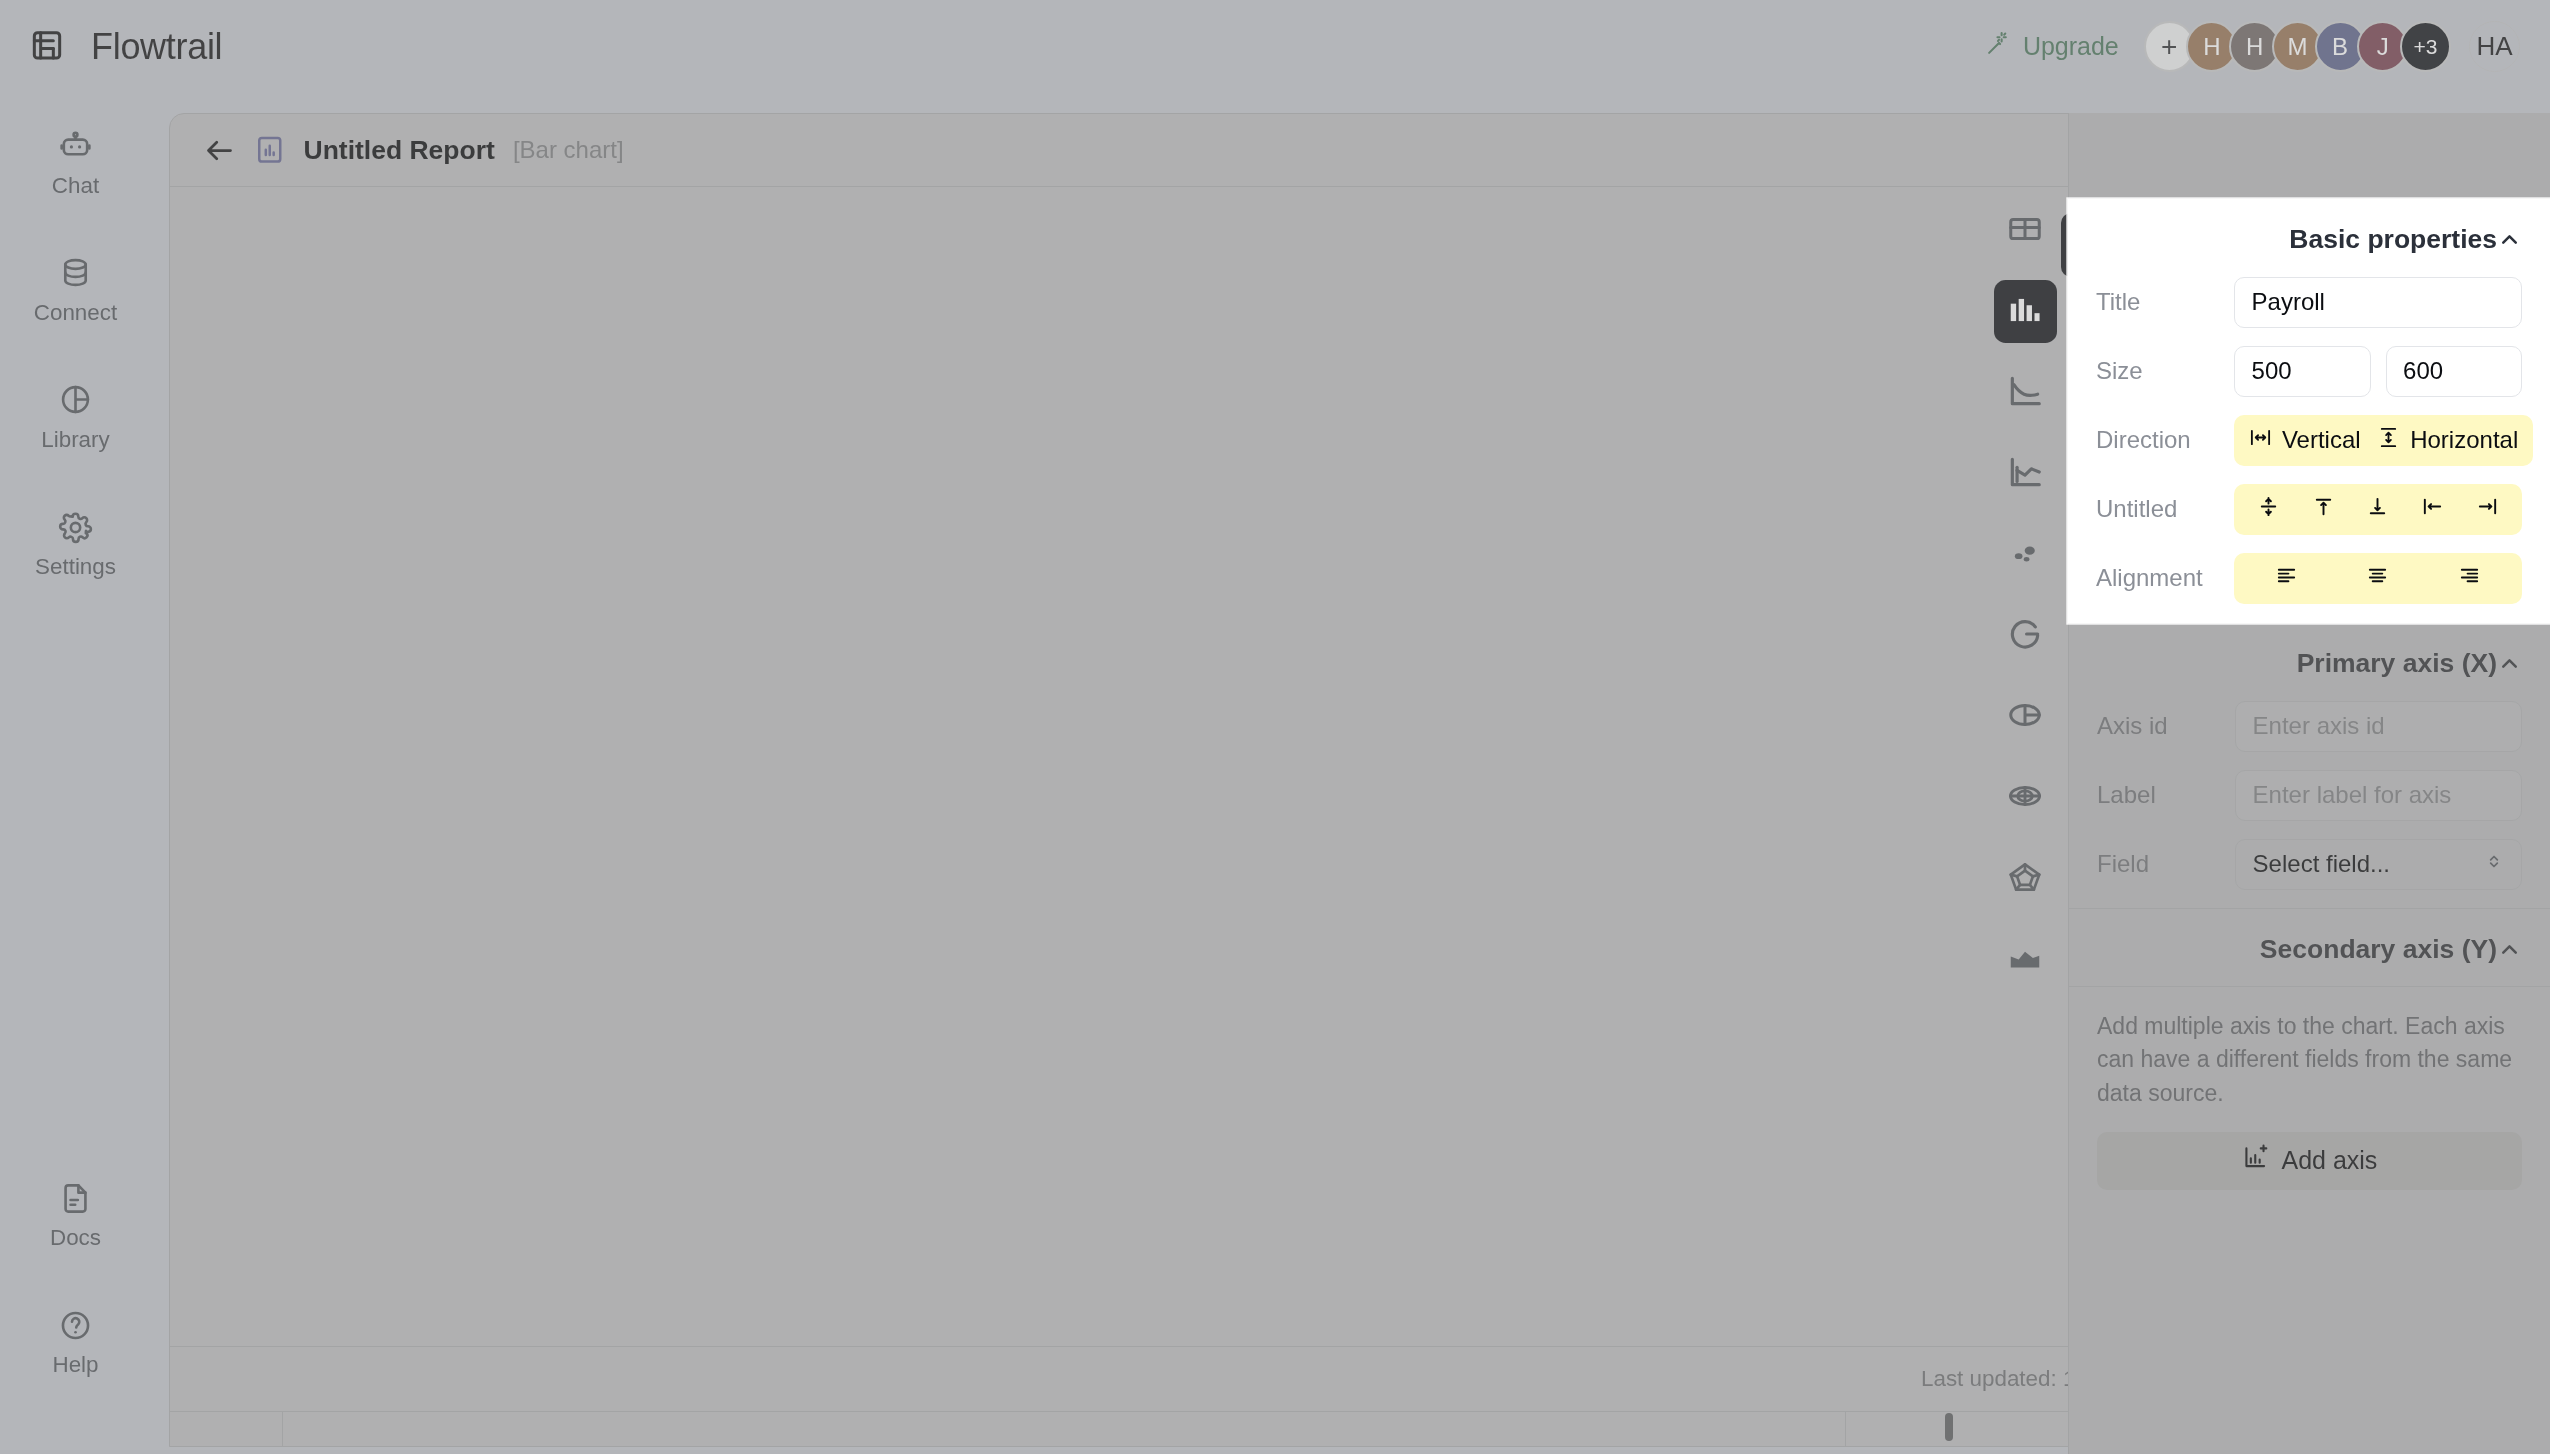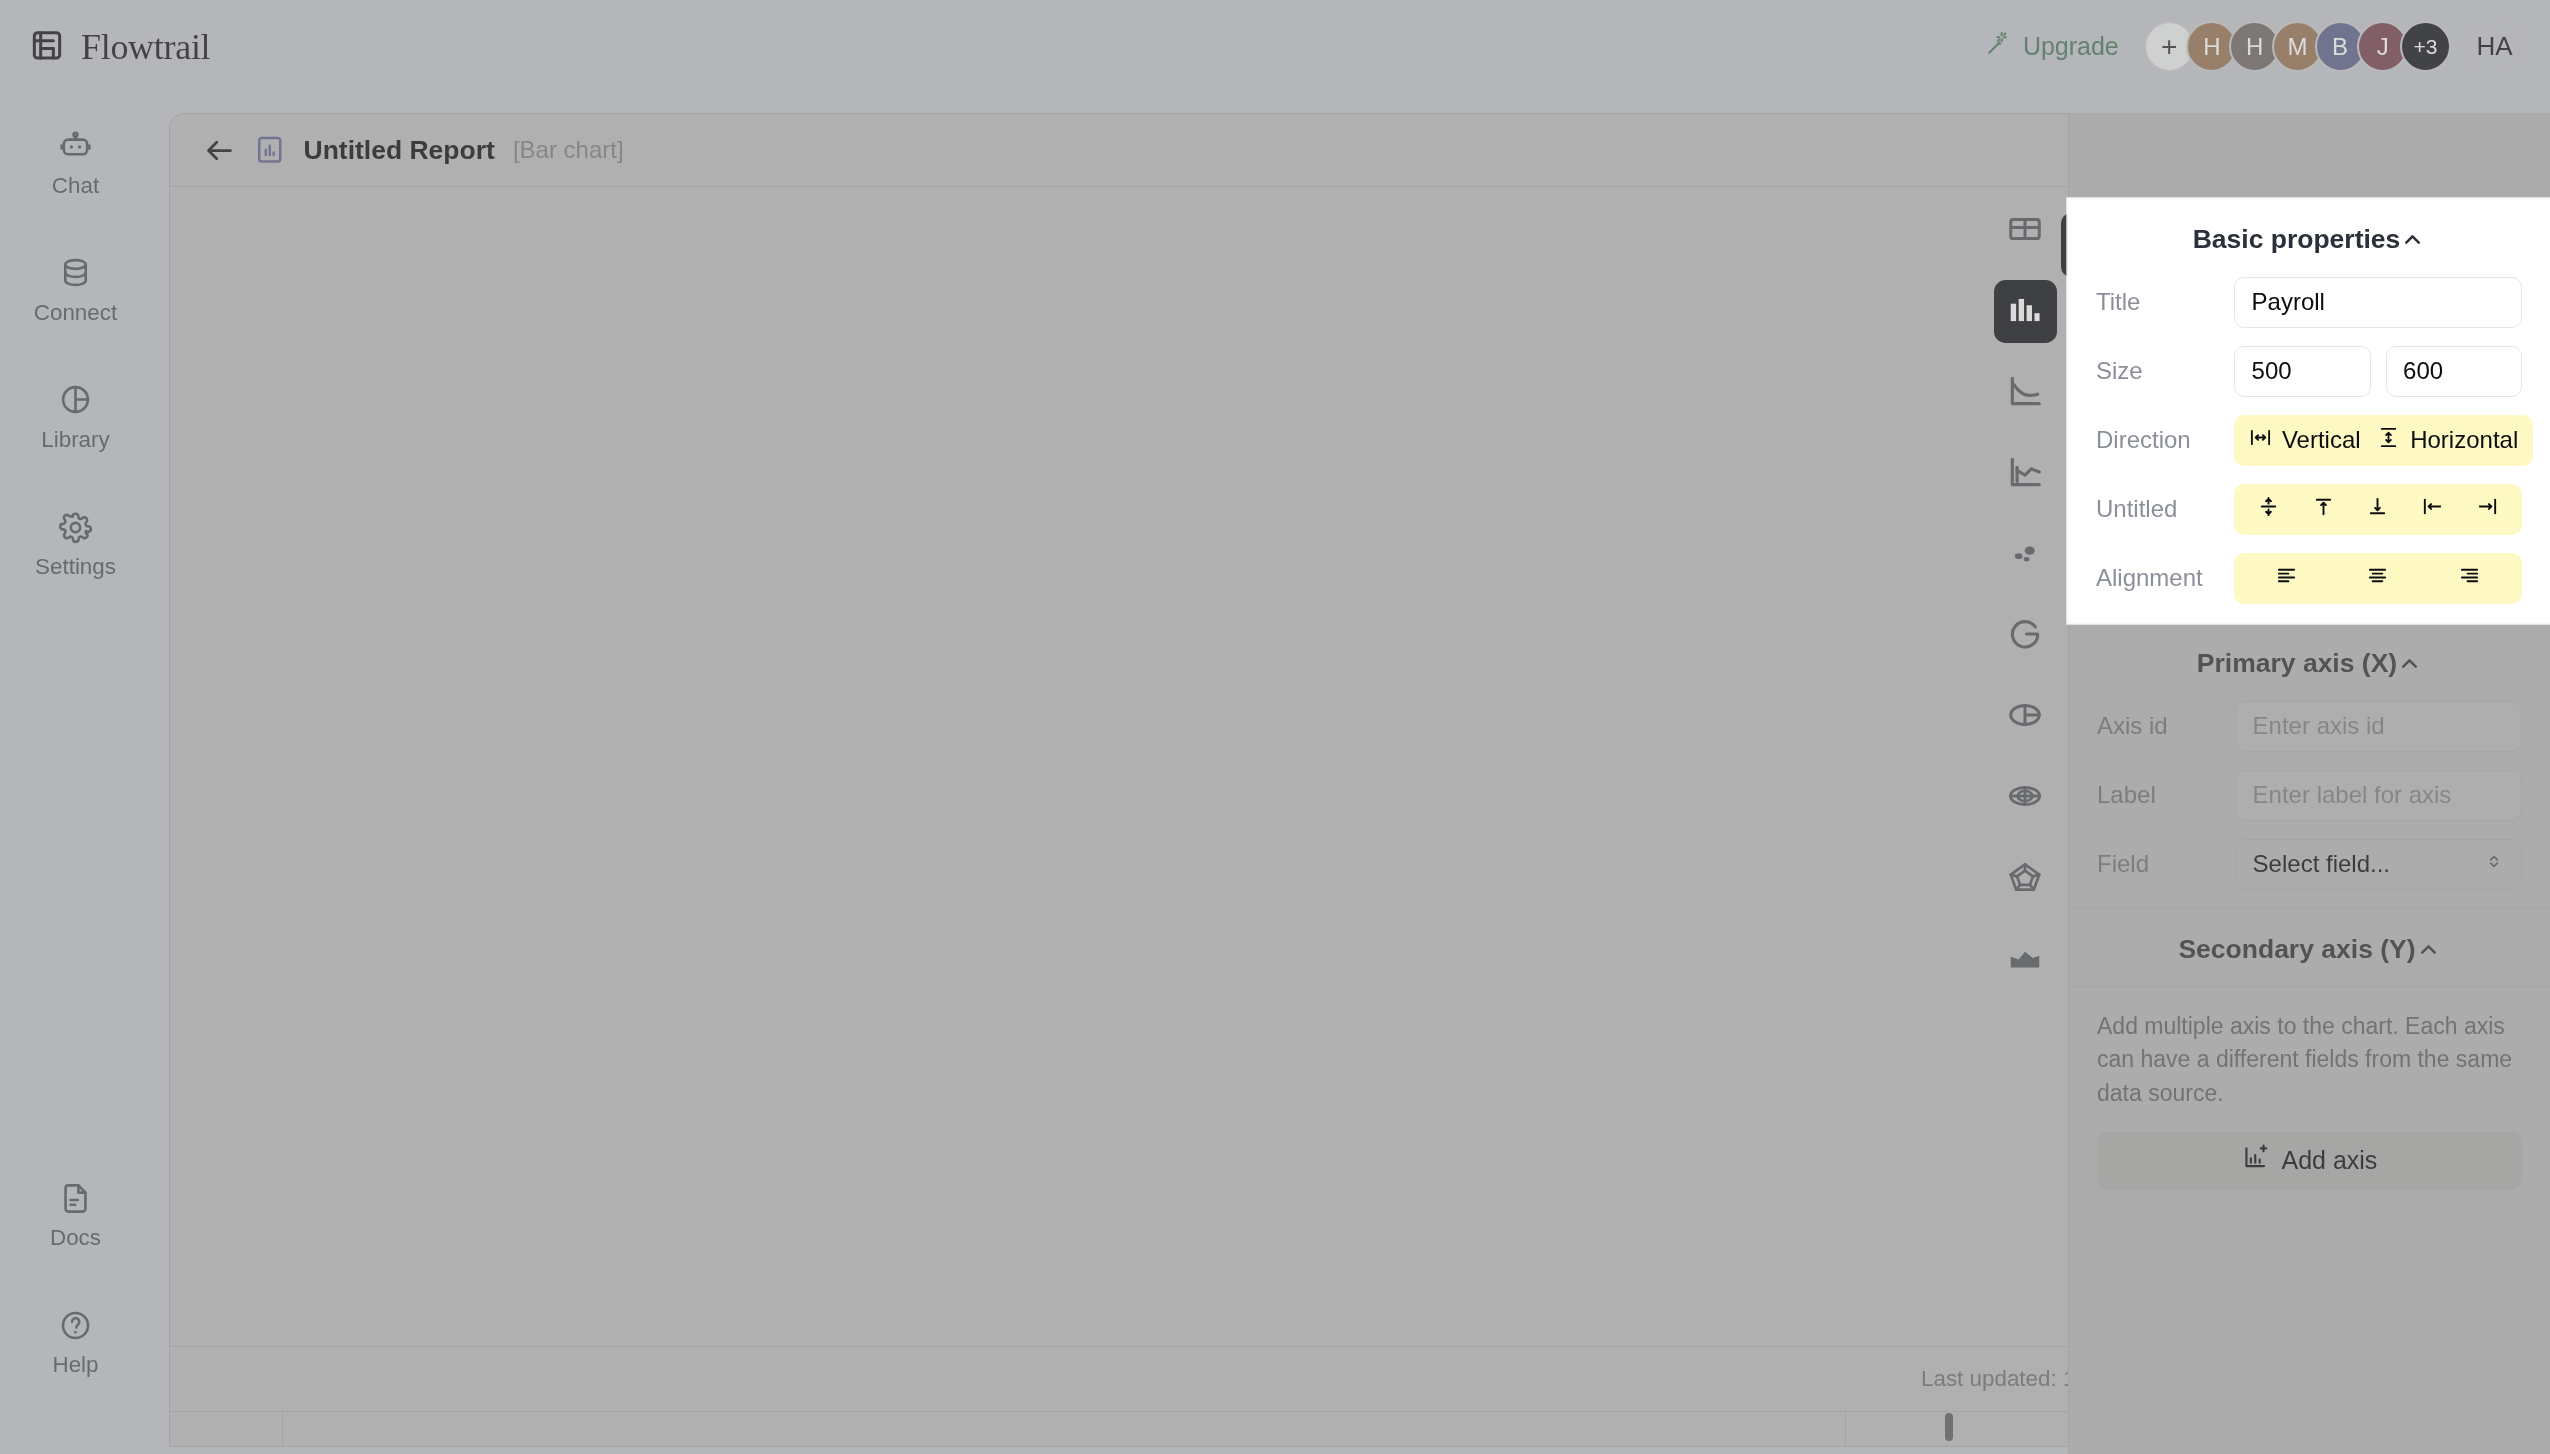--- a/index.html
+++ b/index.html
@@ -15,21 +15,21 @@
   #app { position: relative; width: 2550px; height: 1455px; }
 
   .dimmed { filter: saturate(0.35) contrast(0.62) brightness(1.06); }
 
   
   .topbar {
     position: absolute; left: 0; top: 0; width: 2550px; height: 93px;
     display: flex; align-items: center;
     padding: 0 30px 0 28px;
   }
-  .brand { display: flex; align-items: center; gap: 15px; font-family: Liberation Serif, serif; }
+  .brand { display: flex; align-items: center; gap: 25px; }
   .brand-logo { width: 38px; height: 38px; color: #16181d; }
   .brand-name { font-size: 36px; font-weight: 400; color: #16181d; letter-spacing: -0.3px; }
 
   .topbar-right { margin-left: auto; display: flex; align-items: center; gap: 0; }
   .upgrade {
     display: flex; align-items: center; gap: 11.6px;
     color: #0f8a3d; font-size: 25px; margin-right: 25px;
     cursor: pointer;
   }
   .upgrade svg { width: 25px; height: 25px; }
@@ -141,21 +141,21 @@
 
   
   .props {
     position: absolute; left: 2068px; top: 113px;
     width: 482px; height: 1342px;
     border-left: 1.7px solid #a9abaf;
     background: #b6b8bc;
     overflow: hidden;
   }
   .section-head {
-    display: flex; align-items: center; justify-content: center;
+    display: flex; align-items: center; justify-content: flex-end;
     padding: 25px 28px 21.5px;
   }
   .section-title { font-size: 26.5px; font-weight: 700; color: #2b303a; }
   .chevron { width: 25px; height: 25px; color: #2b303a; cursor: pointer; }
 
   .row { display: flex; align-items: center; gap: 15px; padding: 0 28px 18px; }
   .row-label { width: 123px; flex: 0 0 123px; font-size: 24px; color: #6c7078; }
   .row-ctl { flex: 1; display: flex; gap: 15px; }
 
   .input {

